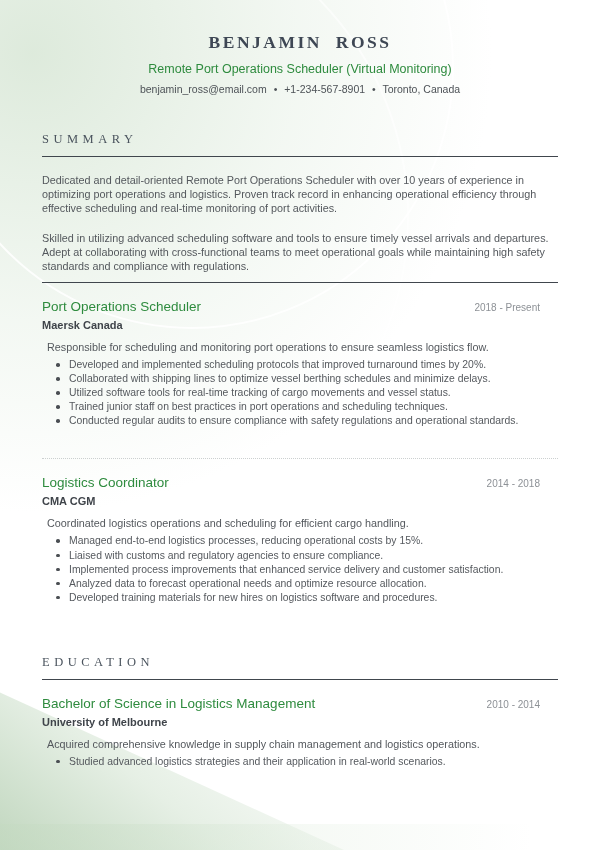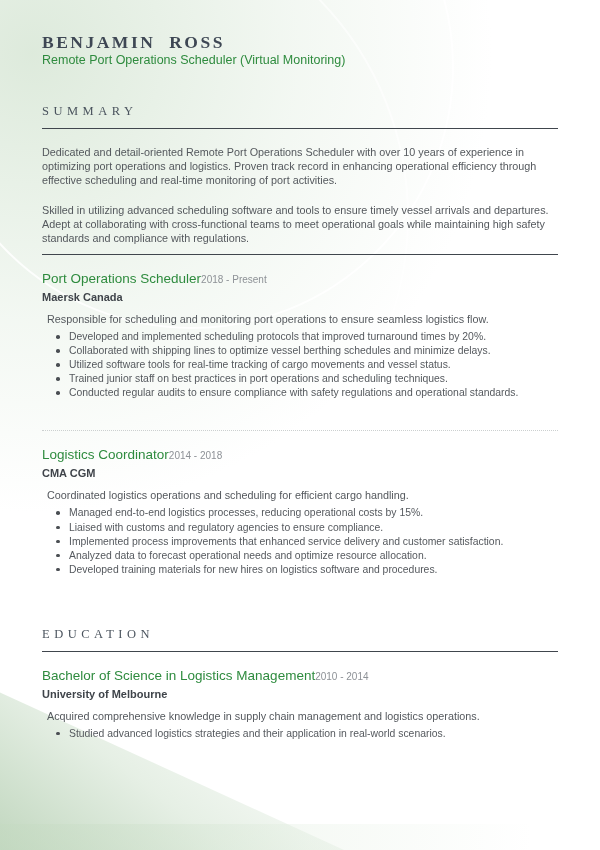--- a/index.html
+++ b/index.html
@@ -38,50 +38,50 @@
     left: 0; bottom: 0; width: 560px; height: 26px;
     background: linear-gradient(to right,
       rgba(196,218,193,0.50) 0%,
       rgba(224,237,222,0.30) 55%,
       rgba(255,255,255,0) 95%);
   }
 
   
   .content { position: relative; padding: 32px 42px 0 42px; }
 
-  .resume-header { }
+  .resume-header { text-align: center; }
   .name {
     margin: 0;
     font-family: "Liberation Serif", "DejaVu Serif", serif;
     font-size: 17.5px;
     font-weight: bold;
     letter-spacing: 2.5px;
     word-spacing: 7px;
     color: #3e4754;
   }
-  .role { margin-top: 0; font-size: 12.5px; color: #2e8b3e; }
+  .role { margin-top: 9px; font-size: 12.5px; color: #2e8b3e; }
   .contact { margin-top: 7px; font-size: 10.5px; color: #4d5257; }
   .contact .sep { margin: 0 4px; }
 
   .section-heading {
     margin: 37px 0 0 0;
     text-align: left;
     font-family: "Liberation Serif", "DejaVu Serif", serif;
     font-size: 12.5px;
     font-weight: normal;
     letter-spacing: 4.5px;
     color: #4b545e;
   }
   .section-heading.edu { margin-top: 50px; }
   .section-rule { border: 0; border-top: 1px solid #40464d; margin: 9px 0 0 0; }
 
   .summary-text { margin: 16px 0 0 0; font-size: 10.8px; line-height: 1.3; color: #54585d; }
 
   .entry { margin-top: 16px; }
-  .entry-head { display: flex; align-items: baseline; }
+  .entry-head { display: flex; justify-content: space-between; align-items: baseline; }
   .entry-title { margin: 0; font-size: 13.5px; font-weight: 500; color: #2e8b3e; }
   .entry-dates { font-size: 10px; color: #8d9196; padding-right: 18px; white-space: nowrap; }
   .entry-company { margin-top: 5px; font-size: 11px; font-weight: bold; color: #3f444a; }
   .entry-desc { margin: 9px 0 0 5px; font-size: 10.8px; line-height: 1.3; color: #54585d; }
 
   .bullets { list-style: none; margin: 4px 0 0 0; padding: 0 0 0 14px; }
   .bullets li {
     position: relative;
     padding-left: 13px;
     font-size: 10.4px;
@@ -109,20 +109,27 @@
     <div class="deco-circle c2"></div>
   </div>
   <div class="deco deco-bottom"></div>
   <div class="deco deco-bottom-strip"></div>
 
   <div class="content">
 
     <header class="resume-header">
       <h1 class="name">BENJAMIN ROSS</h1>
       <div class="role">Remote Port Operations Scheduler (Virtual Monitoring)</div>
+      <div class="contact">
+        <span>benjamin_ross@email.com</span>
+        <span class="sep">•</span>
+        <span>+1-234-567-8901</span>
+        <span class="sep">•</span>
+        <span>Toronto, Canada</span>
+      </div>
     </header>
 
     <section>
       <h2 class="section-heading">SUMMARY</h2>
       <hr class="section-rule">
       <p class="summary-text">Dedicated and detail-oriented Remote Port Operations Scheduler with over 10 years of experience in optimizing port operations and logistics. Proven track record in enhancing operational efficiency through effective scheduling and real-time monitoring of port activities.</p>
       <p class="summary-text">Skilled in utilizing advanced scheduling software and tools to ensure timely vessel arrivals and departures. Adept at collaborating with cross-functional teams to meet operational goals while maintaining high safety standards and compliance with regulations.</p>
     </section>
 
     <section>

